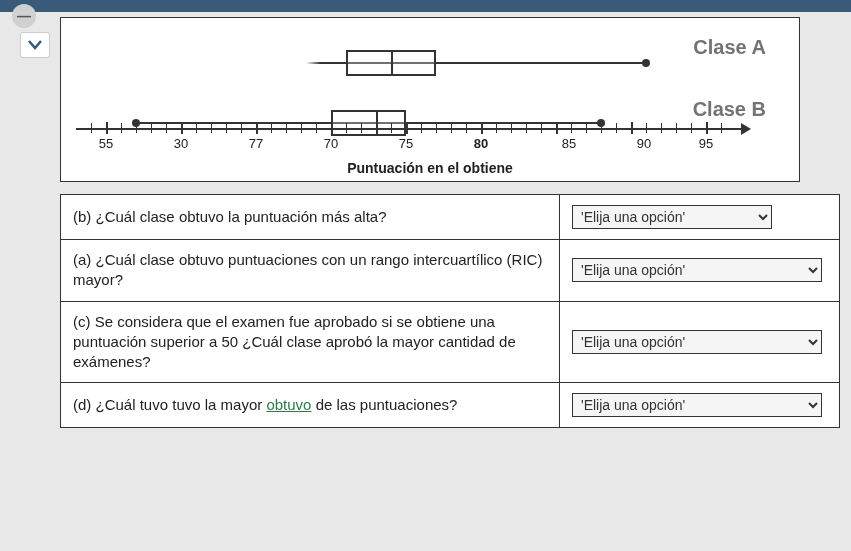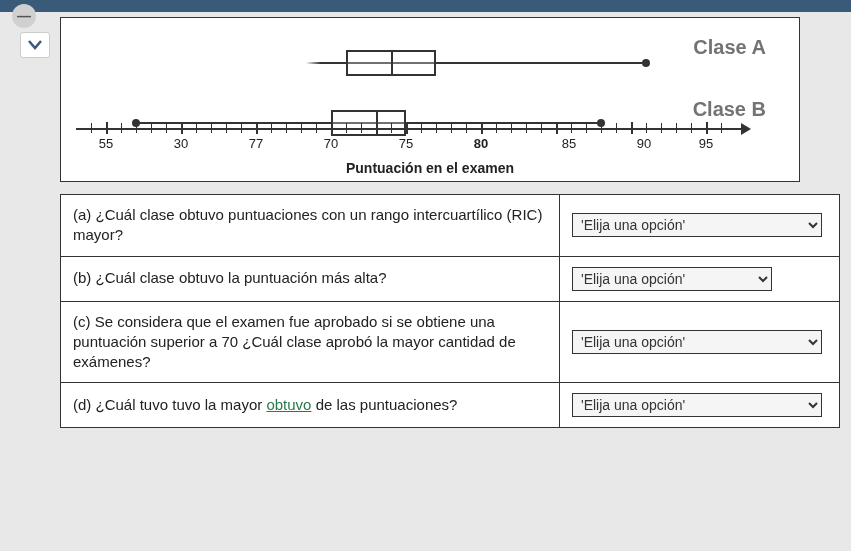--- a/index.html
+++ b/index.html
@@ -284,51 +284,51 @@
           <div class="tick-label" style="left: 105px;">30</div>
           <div class="tick-label" style="left: 180px;">77</div>
           <div class="tick-label" style="left: 255px;">70</div>
           <div class="tick-label" style="left: 330px;">75</div>
           <div class="tick-label" style="left: 405px; font-weight: bold;">80</div>
           <div class="tick-label" style="left: 493px;">85</div>
           <div class="tick-label" style="left: 555px; margin-left: 13px;">90</div>
           <div class="tick-label" style="left: 630px;">95</div>
         </div>
     </div>
-    <div class="axis-title">Puntuación en el examen</div>
+    <div class="axis-title">Puntuación en el obtiene</div>
   </div>
 
   <table class="questions">
     <tbody>
         <tr>
       <td class="q-text">
+        <span class="q-label">(b)</span>
+        <span>¿Cuál clase obtuvo la puntuación más alta?</span>
+      </td>
+      <td class="q-select-cell">
+        <select class="answer narrow">
+          <option>'Elija una opción'</option>
+        </select>
+      </td>
+    </tr>
+    <tr>
+      <td class="q-text">
         <span class="q-label">(a)</span>
         <span>¿Cuál clase obtuvo puntuaciones con un rango intercuartílico (RIC) mayor?</span>
       </td>
       <td class="q-select-cell">
         <select class="answer">
           <option>'Elija una opción'</option>
         </select>
       </td>
     </tr>
     <tr>
       <td class="q-text">
-        <span class="q-label">(b)</span>
-        <span>¿Cuál clase obtuvo la puntuación más alta?</span>
-      </td>
-      <td class="q-select-cell">
-        <select class="answer narrow">
-          <option>'Elija una opción'</option>
-        </select>
-      </td>
-    </tr>
-    <tr>
-      <td class="q-text">
         <span class="q-label">(c)</span>
-        <span>Se considera que el examen fue aprobado si se obtiene una puntuación superior a 70 ¿Cuál clase aprobó la mayor cantidad de exámenes?</span>
+        <span>Se considera que el examen fue aprobado si se obtiene una puntuación superior a 50 ¿Cuál clase aprobó la mayor cantidad de exámenes?</span>
       </td>
       <td class="q-select-cell">
         <select class="answer">
           <option>'Elija una opción'</option>
         </select>
       </td>
     </tr>
     <tr>
       <td class="q-text">
         <span class="q-label">(d)</span>

